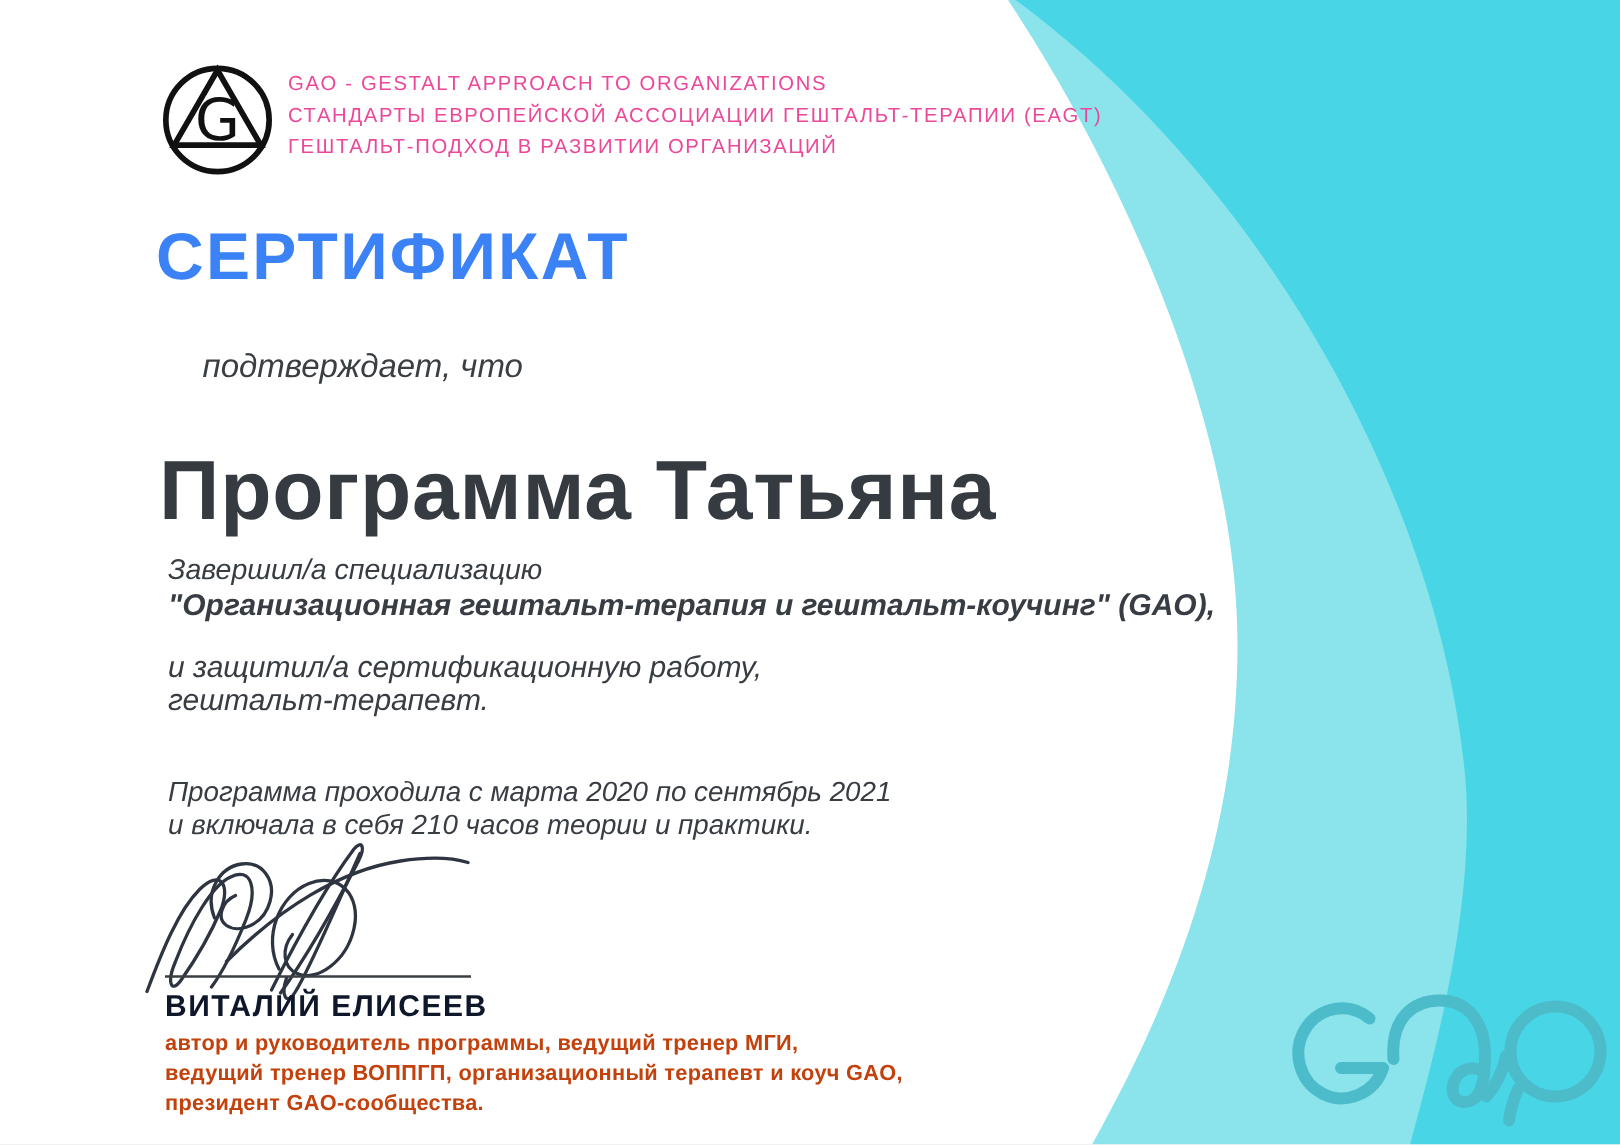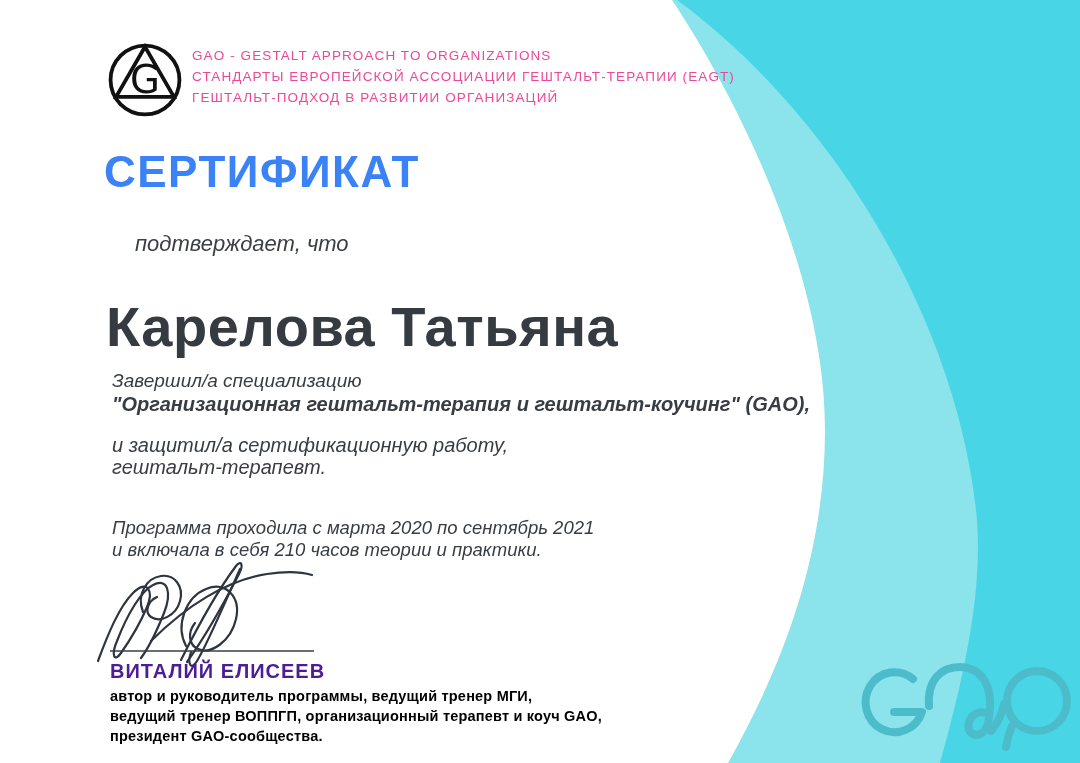--- a/index.html
+++ b/index.html
@@ -36,24 +36,24 @@
   }
   .spec{position:absolute;left:112px;top:369px;}
   .spec-line1{font-size:19px;font-style:italic;line-height:23px;white-space:nowrap;}
   .spec-line2{font-size:20px;font-style:italic;font-weight:700;line-height:24px;white-space:nowrap;}
   .defense{position:absolute;left:112px;top:434px;}
   .defense div{font-size:20px;font-style:italic;line-height:22px;white-space:nowrap;}
   .period{position:absolute;left:112px;top:517px;}
   .period div{font-size:18.5px;font-style:italic;line-height:22px;white-space:nowrap;}
   .signer-name{
     position:absolute;left:110px;top:660px;
-    font-size:20px;font-weight:700;letter-spacing:1px;color:#4c1d95;white-space:nowrap;
+    font-size:20px;font-weight:700;letter-spacing:1px;color:#0f172a;white-space:nowrap;
   }
   .credentials{position:absolute;left:110px;top:686px;}
-  .credentials div{font-size:14.5px;font-weight:700;line-height:20px;letter-spacing:.2px;color:#000000;white-space:nowrap;}
+  .credentials div{font-size:14.5px;font-weight:700;line-height:20px;letter-spacing:.2px;color:#c2410c;white-space:nowrap;}
 </style>
 </head>
 <body>
 
 <div class="certificate">
 
   <svg class="layer" viewBox="0 0 1080 763" aria-hidden="true">
     <path d="M 672 0 C 745 110 825 280 825 430 C 825 560 780 670 728 763 L 1080 763 L 1080 0 Z" fill="#8be3ec"></path>
     <path d="M 677 0 C 840 120 960 330 977 520 C 983 600 960 690 940 763 L 1080 763 L 1080 0 Z" fill="#48d6e6"></path>
     <g fill="none" stroke="#4dbcca" stroke-width="8" stroke-linecap="round" stroke-linejoin="round">
@@ -72,21 +72,21 @@
   </svg>
 
   <div class="brand-lines">
     <div class="brand-line">GAO - GESTALT APPROACH TO ORGANIZATIONS</div>
     <div class="brand-line">СТАНДАРТЫ ЕВРОПЕЙСКОЙ АССОЦИАЦИИ ГЕШТАЛЬТ-ТЕРАПИИ (EAGT)</div>
     <div class="brand-line">ГЕШТАЛЬТ-ПОДХОД В РАЗВИТИИ ОРГАНИЗАЦИЙ</div>
   </div>
 
   <div class="title">СЕРТИФИКАТ</div>
   <div class="confirms">подтверждает, что</div>
-  <div class="recipient">Карелова Татьяна</div>
+  <div class="recipient">Программа Татьяна</div>
 
   <div class="spec">
     <div class="spec-line1">Завершил/а специализацию</div>
     <div class="spec-line2">"Организационная гештальт-терапия и гештальт-коучинг" (GAO),</div>
   </div>
 
   <div class="defense">
     <div>и защитил/а сертификационную работу,</div>
     <div>гештальт-терапевт.</div>
   </div>

